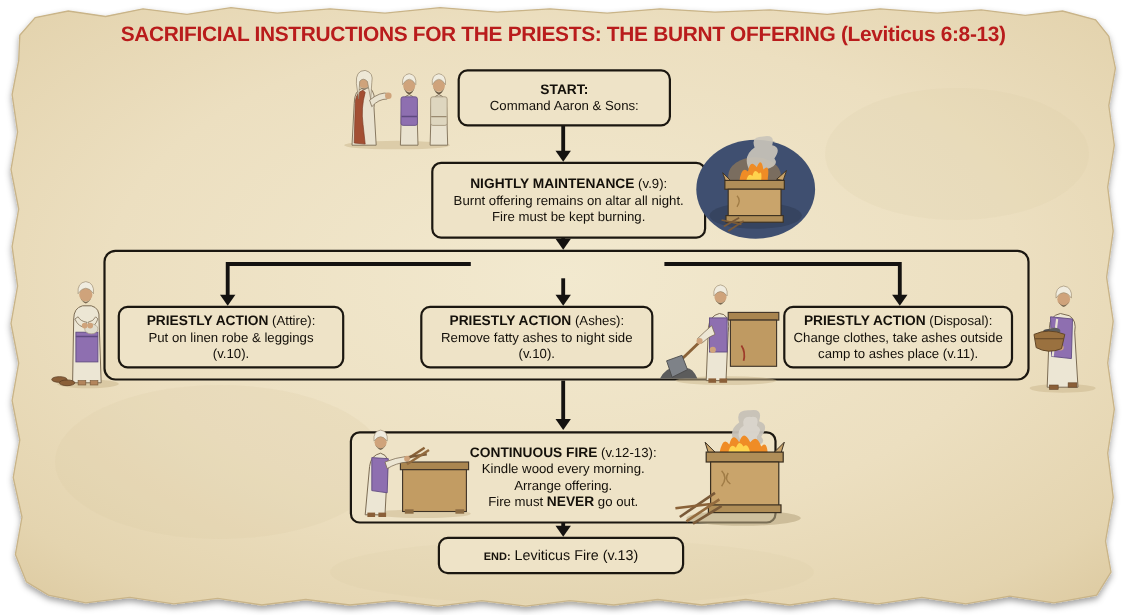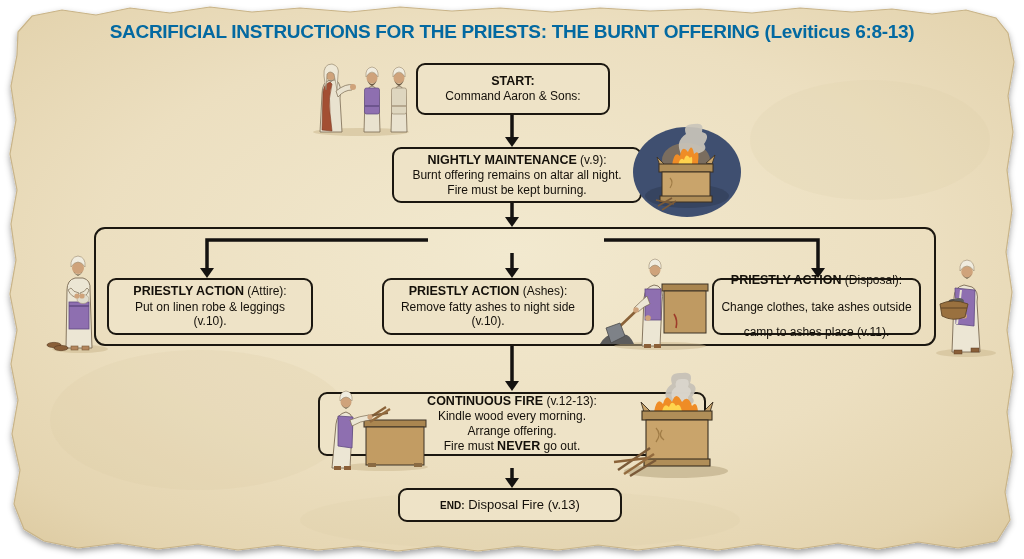--- a/index.html
+++ b/index.html
@@ -1,20 +1,20 @@
 <!DOCTYPE html>
 <html><head>
 <meta charset="utf-8">
 <style>
   html,body{margin:0;padding:0;background:#ffffff;width:1024px;height:559px;overflow:hidden;
     font-family:"Liberation Sans", sans-serif;}
   #stage{position:relative;width:1024px;height:559px;}
   #parchment{position:absolute;left:0;top:0;z-index:1;}
   #title{position:absolute;left:0;top:21px;width:1024px;text-align:center;z-index:4;
-    font-weight:bold;font-size:19px;letter-spacing:-0.3px;color:#0369a1;}
+    font-weight:bold;font-size:19px;letter-spacing:-0.3px;color:#b91c1c;}
   .node{position:absolute;background:#eee3c7;border:2.5px solid #1b1710;border-radius:9px;
     display:flex;flex-direction:column;align-items:center;justify-content:center;text-align:center;
     font-size:12px;line-height:1.22;color:#14100a;z-index:4;box-sizing:border-box;padding:1px 2px;}
   .node .ln{white-space:nowrap;}
   .b{font-weight:bold;font-size:12.5px;}
   #container-box{position:absolute;left:94px;top:227px;width:842px;height:119px;
     border:2.5px solid #1b1710;border-radius:11px;box-sizing:border-box;z-index:2;background:transparent;}
   #connectors{position:absolute;left:0;top:0;z-index:3;}
   .illus{position:absolute;z-index:5;}
   #node-morning{z-index:4;}
@@ -74,54 +74,54 @@
     </g>
   </svg>
 
   <div id="title">SACRIFICIAL INSTRUCTIONS FOR THE PRIESTS: THE BURNT OFFERING (Leviticus 6:8-13)</div>
 
   <div class="node" id="node-start" style="left:416px;top:63px;width:194px;height:52px;">
     <div class="ln b">START:</div>
     <div class="ln">Command Aaron &amp; Sons:</div>
   </div>
 
-  <div class="node" id="node-nightly" style="left:392px;top:147px;width:250px;height:56px;text-align:right;">
+  <div class="node" id="node-nightly" style="left:392px;top:147px;width:250px;height:70px;text-align:right;">
     <div class="ln"><span class="b">NIGHTLY MAINTENANCE</span><span> (v.9):</span></div>
     <div class="ln">Burnt offering remains on altar all night.</div>
     <div class="ln">Fire must be kept burning.</div>
   </div>
 
 
   <div class="node" id="node-attire" style="left:107px;top:278px;width:206px;height:57px;">
     <div class="ln"><span class="b">PRIESTLY ACTION</span><span> (Attire):</span></div>
     <div class="ln">Put on linen robe &amp; leggings</div>
     <div class="ln">(v.10).</div>
   </div>
 
   <div class="node" id="node-ashes" style="left:382px;top:278px;width:212px;height:57px;">
     <div class="ln"><span class="b">PRIESTLY ACTION</span><span> (Ashes):</span></div>
     <div class="ln">Remove fatty ashes to night side</div>
     <div class="ln">(v.10).</div>
   </div>
 
-  <div class="node" id="node-disposal" style="left:712px;top:278px;width:209px;height:57px;gap:11px;">
+  <div class="node" id="node-disposal" style="left:712px;top:278px;width:209px;height:57px;">
     <div class="ln"><span class="b">PRIESTLY ACTION</span><span> (Disposal):</span></div>
     <div class="ln">Change clothes, take ashes outside</div>
     <div class="ln">camp to ashes place (v.11).</div>
   </div>
 
-  <div class="node" id="node-continuous" style="left:318px;top:392px;width:388px;height:64px;">
+  <div class="node" id="node-continuous" style="left:318px;top:392px;width:388px;height:84px;">
     <div class="ln"><span class="b">CONTINUOUS FIRE</span><span> (v.12-13):</span></div>
     <div class="ln">Kindle wood every morning.</div>
     <div class="ln">Arrange offering.</div>
     <div class="ln"><span>Fire must </span><span class="b">NEVER</span><span> go out.</span></div>
   </div>
 
   <div class="node" id="node-end" style="left:398px;top:488px;width:224px;height:34px;">
-    <div class="ln" style="font-size:13px;"><span class="b" style="font-size:10px;">END:</span><span> Disposal Fire (v.13)</span></div>
+    <div class="ln" style="font-size:13px;"><span class="b" style="font-size:10px;">END:</span><span> Leviticus Fire (v.13)</span></div>
   </div>
 
   <svg class="illus" style="left:306px;top:58px;" width="112" height="78" viewBox="0 0 112 78">
     <ellipse cx="55" cy="74" rx="48" ry="4" fill="#c9b58c" opacity="0.5"></ellipse>
     <path d="M14,74 L16,36 Q16,24 24,22 L30,22 Q36,26 34,40 L36,74 Z" fill="#e9e2cf" stroke="#7a6a52" stroke-width="0.8"></path>
     <path d="M16,72 L17,34 Q18,26 24,24 L26,26 Q22,40 24,55 L26,73 Z" fill="#a34f33" stroke="#7c3a24" stroke-width="0.6"></path>
     <path d="M30,33 Q40,25 47,27 L46,32 Q38,32 32,39 Z" fill="#e9e2cf" stroke="#7a6a52" stroke-width="0.7"></path>
     <circle cx="47" cy="29" r="3" fill="#cfa37b"></circle>
     <circle cx="25" cy="16" r="6" fill="#cfa37b"></circle>
     <path d="M20,19 Q25,26 30,19 Q28,23 25,24 Q22,23 20,19 Z" fill="#8a7a66"></path>

